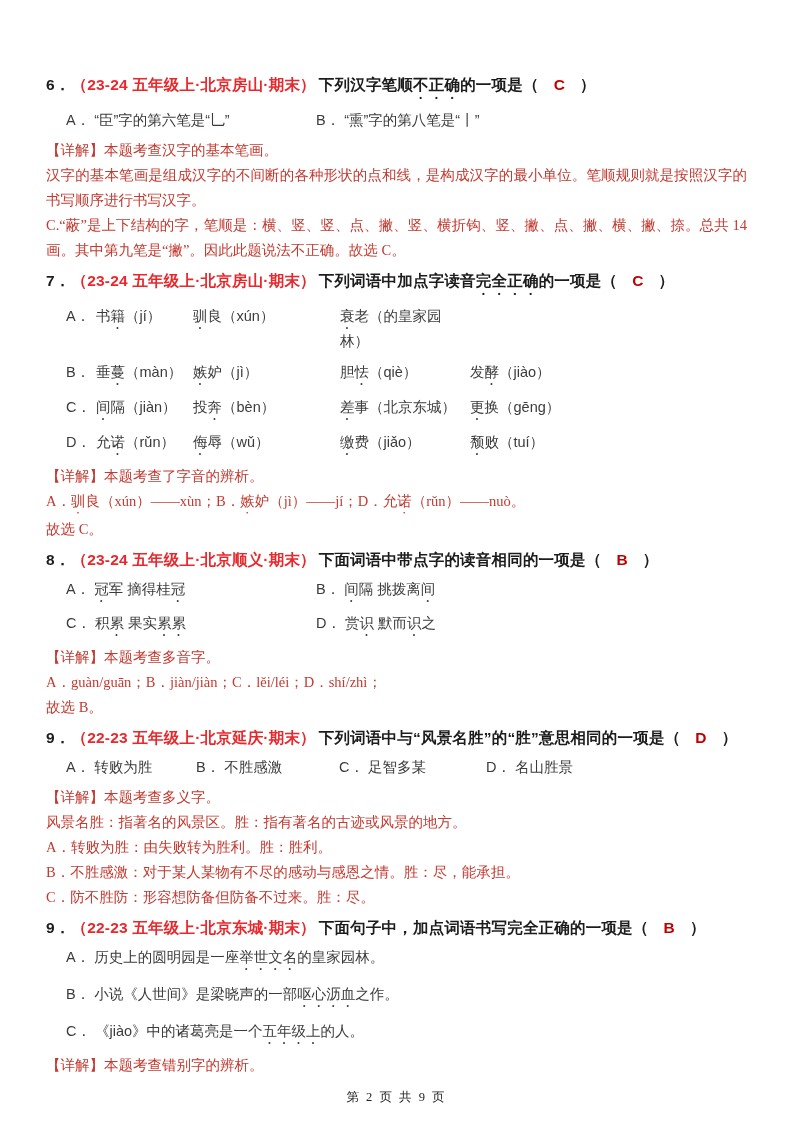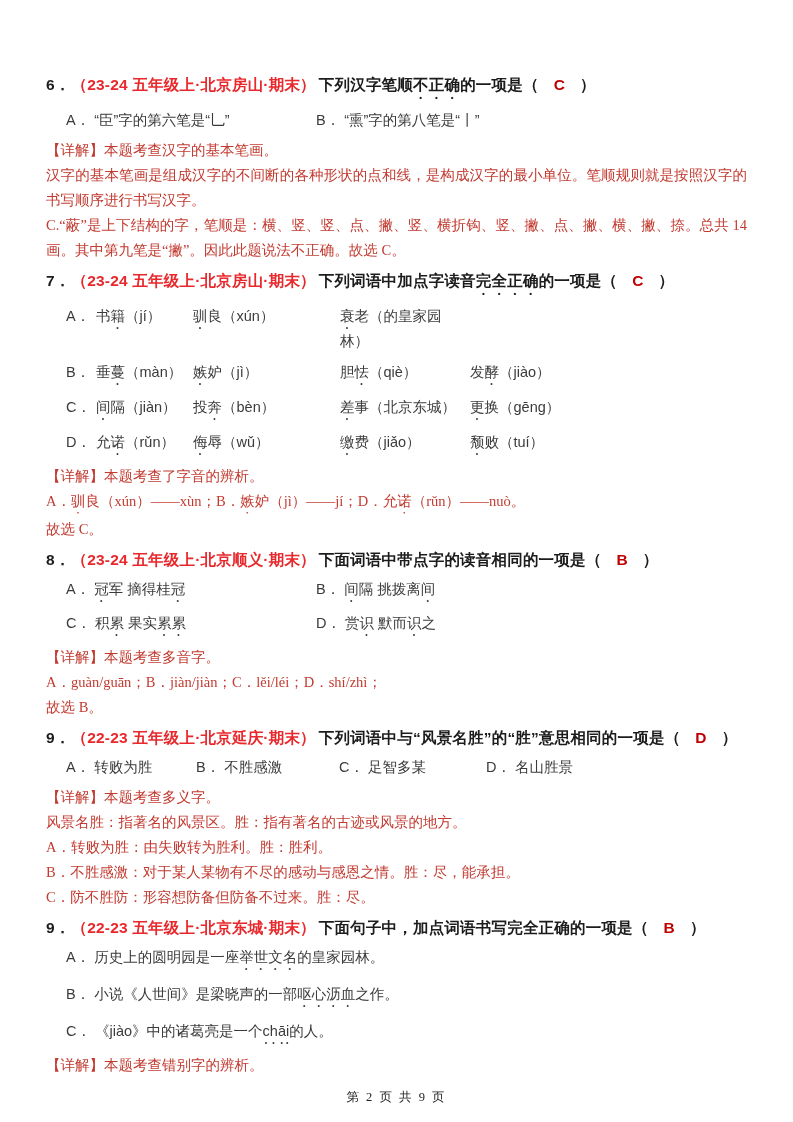--- a/index.html
+++ b/index.html
@@ -116,21 +116,21 @@
           <p><span>A．转败为胜：由失败转为胜利。胜：胜利。</span></p>
           <p><span>B．不胜感激：对于某人某物有不尽的感动与感恩之情。胜：尽，能承担。</span></p>
           <p><span>C．防不胜防：形容想防备但防备不过来。胜：尽。</span></p>
         </div>
       </section>
       <section class="question">
         <div class="q-head"><span class="q-num">9．</span><span class="q-tag">（22-23 五年级上·北京东城·期末）</span><span class="q-stem"><span>下面句子中，加点词语书写完全正确的一项是</span></span><span class="q-paren">（</span><span class="q-ans">B</span><span class="q-paren">）</span></div>
         <div class="options rows">
           <div class="option"><span class="opt-label">A．</span><span class="cell"><span>历史上的圆明园是一座</span><span class="em-dot">举世文名</span><span>的皇家园林。</span></span></div>
           <div class="option"><span class="opt-label">B．</span><span class="cell"><span>小说《人世间》是梁晓声的一部</span><span class="em-dot">呕心沥血</span><span>之作。</span></span></div>
-          <div class="option"><span class="opt-label">C．</span><span class="cell"><span>《jiào》中的诸葛亮是一个</span><span class="em-dot">chāi</span><span>的人。</span></span></div>
+          <div class="option"><span class="opt-label">C．</span><span class="cell"><span>《jiào》中的诸葛亮是一个</span><span class="em-dot">五年级上</span><span>的人。</span></span></div>
         </div>
         <div class="explain">
           <p><span>【详解】本题考查错别字的辨析。</span></p>
         </div>
       </section>
     </main>
   <div class="footer">
     <span>第 2 页 共 9 页</span>
   </div>
 </div>

